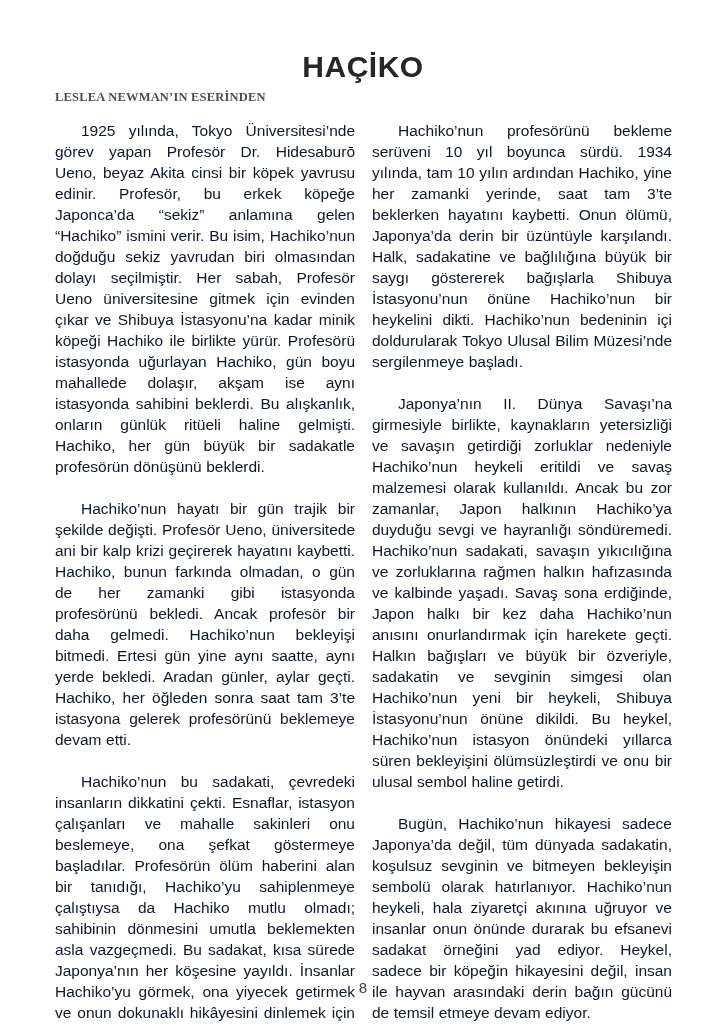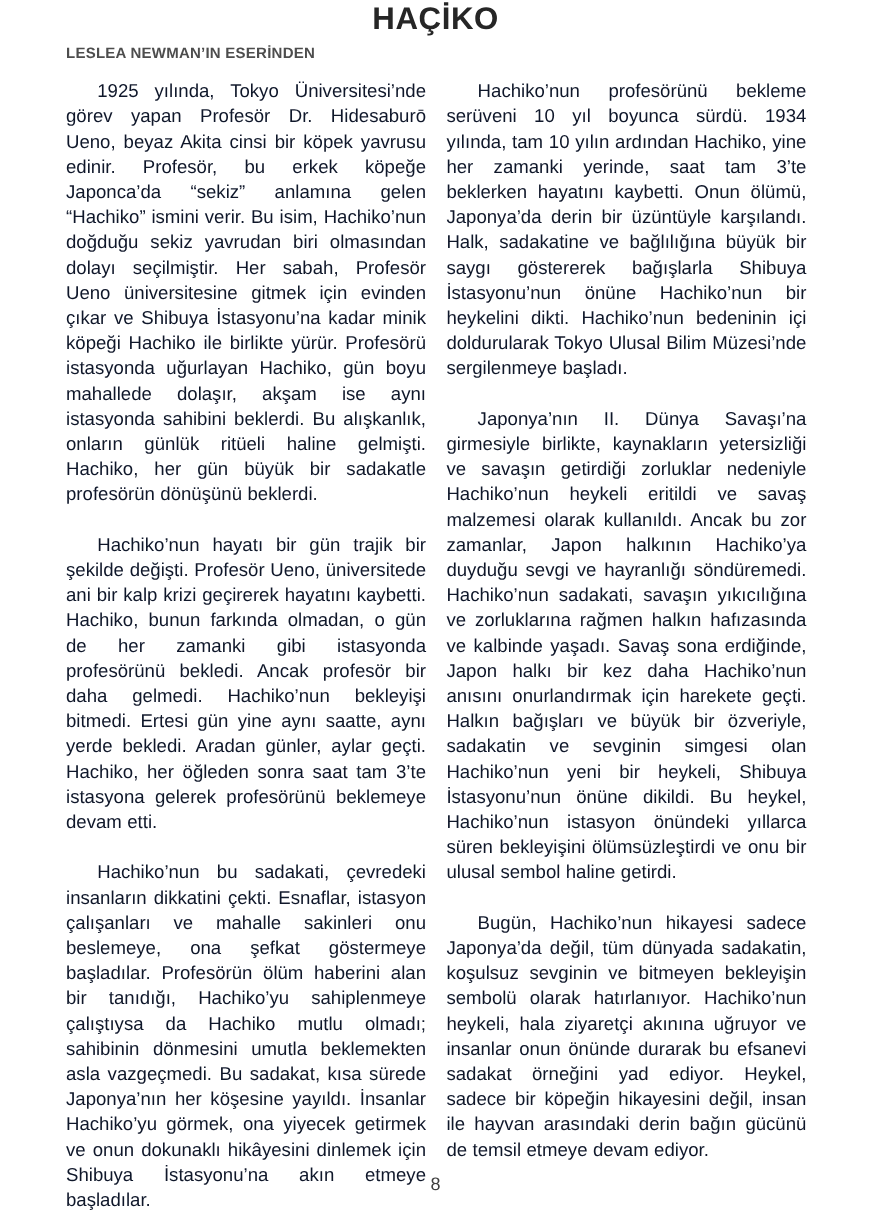--- a/index.html
+++ b/index.html
@@ -10,41 +10,43 @@
   .page {
     position: relative;
     width: 726px;
     height: 1024px;
     background: #ffffff;
     font-family: "Liberation Sans", sans-serif;
     overflow: hidden;
     box-sizing: border-box;
   }
   .doc-title {
+    margin-top: 50px;
     text-align: center;
-    font-size: 26px;
+    font-size: 30px;
     font-weight: bold;
     letter-spacing: 0.5px;
     color: #262626;
   }
   .byline-block {
     margin: 6px 54px 0 55px;
   }
   .doc-author {
     font-size: 19px;
     font-weight: normal;
     color: #3f3f3f;
     letter-spacing: 0.3px;
   }
   .doc-subtitle {
     margin-top: 5px;
     font-size: 12.5px;
     font-weight: bold;
     color: #4d4d4d;
     letter-spacing: 0.2px;
+    font-family: Liberation Serif, serif;
   }
   .content {
     display: flex;
     gap: 17px;
     padding: 0 54px 0 55px;
     margin-top: 15px;
   }
   .col {
     width: 301px;
     box-sizing: border-box;

